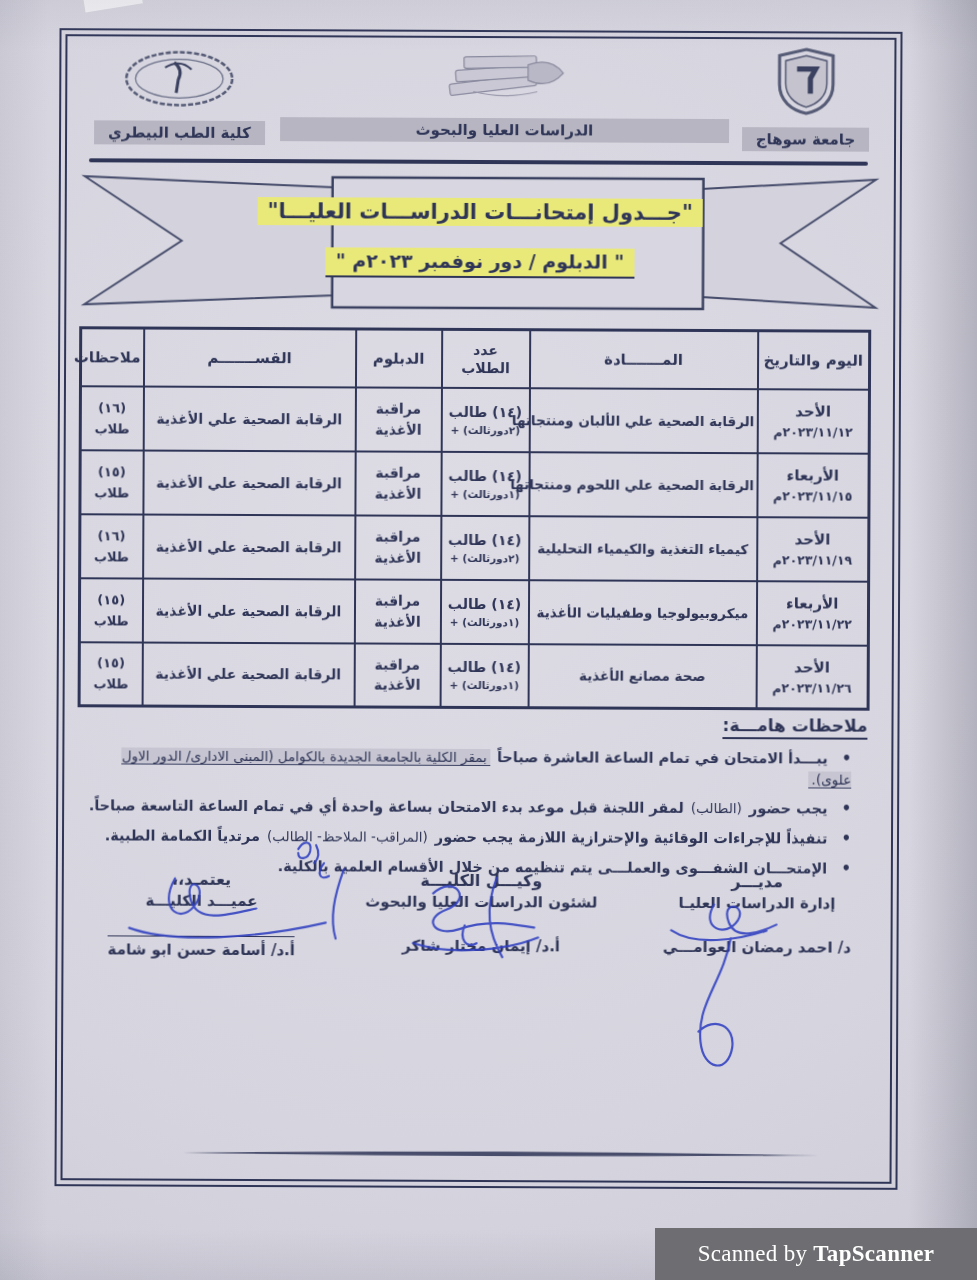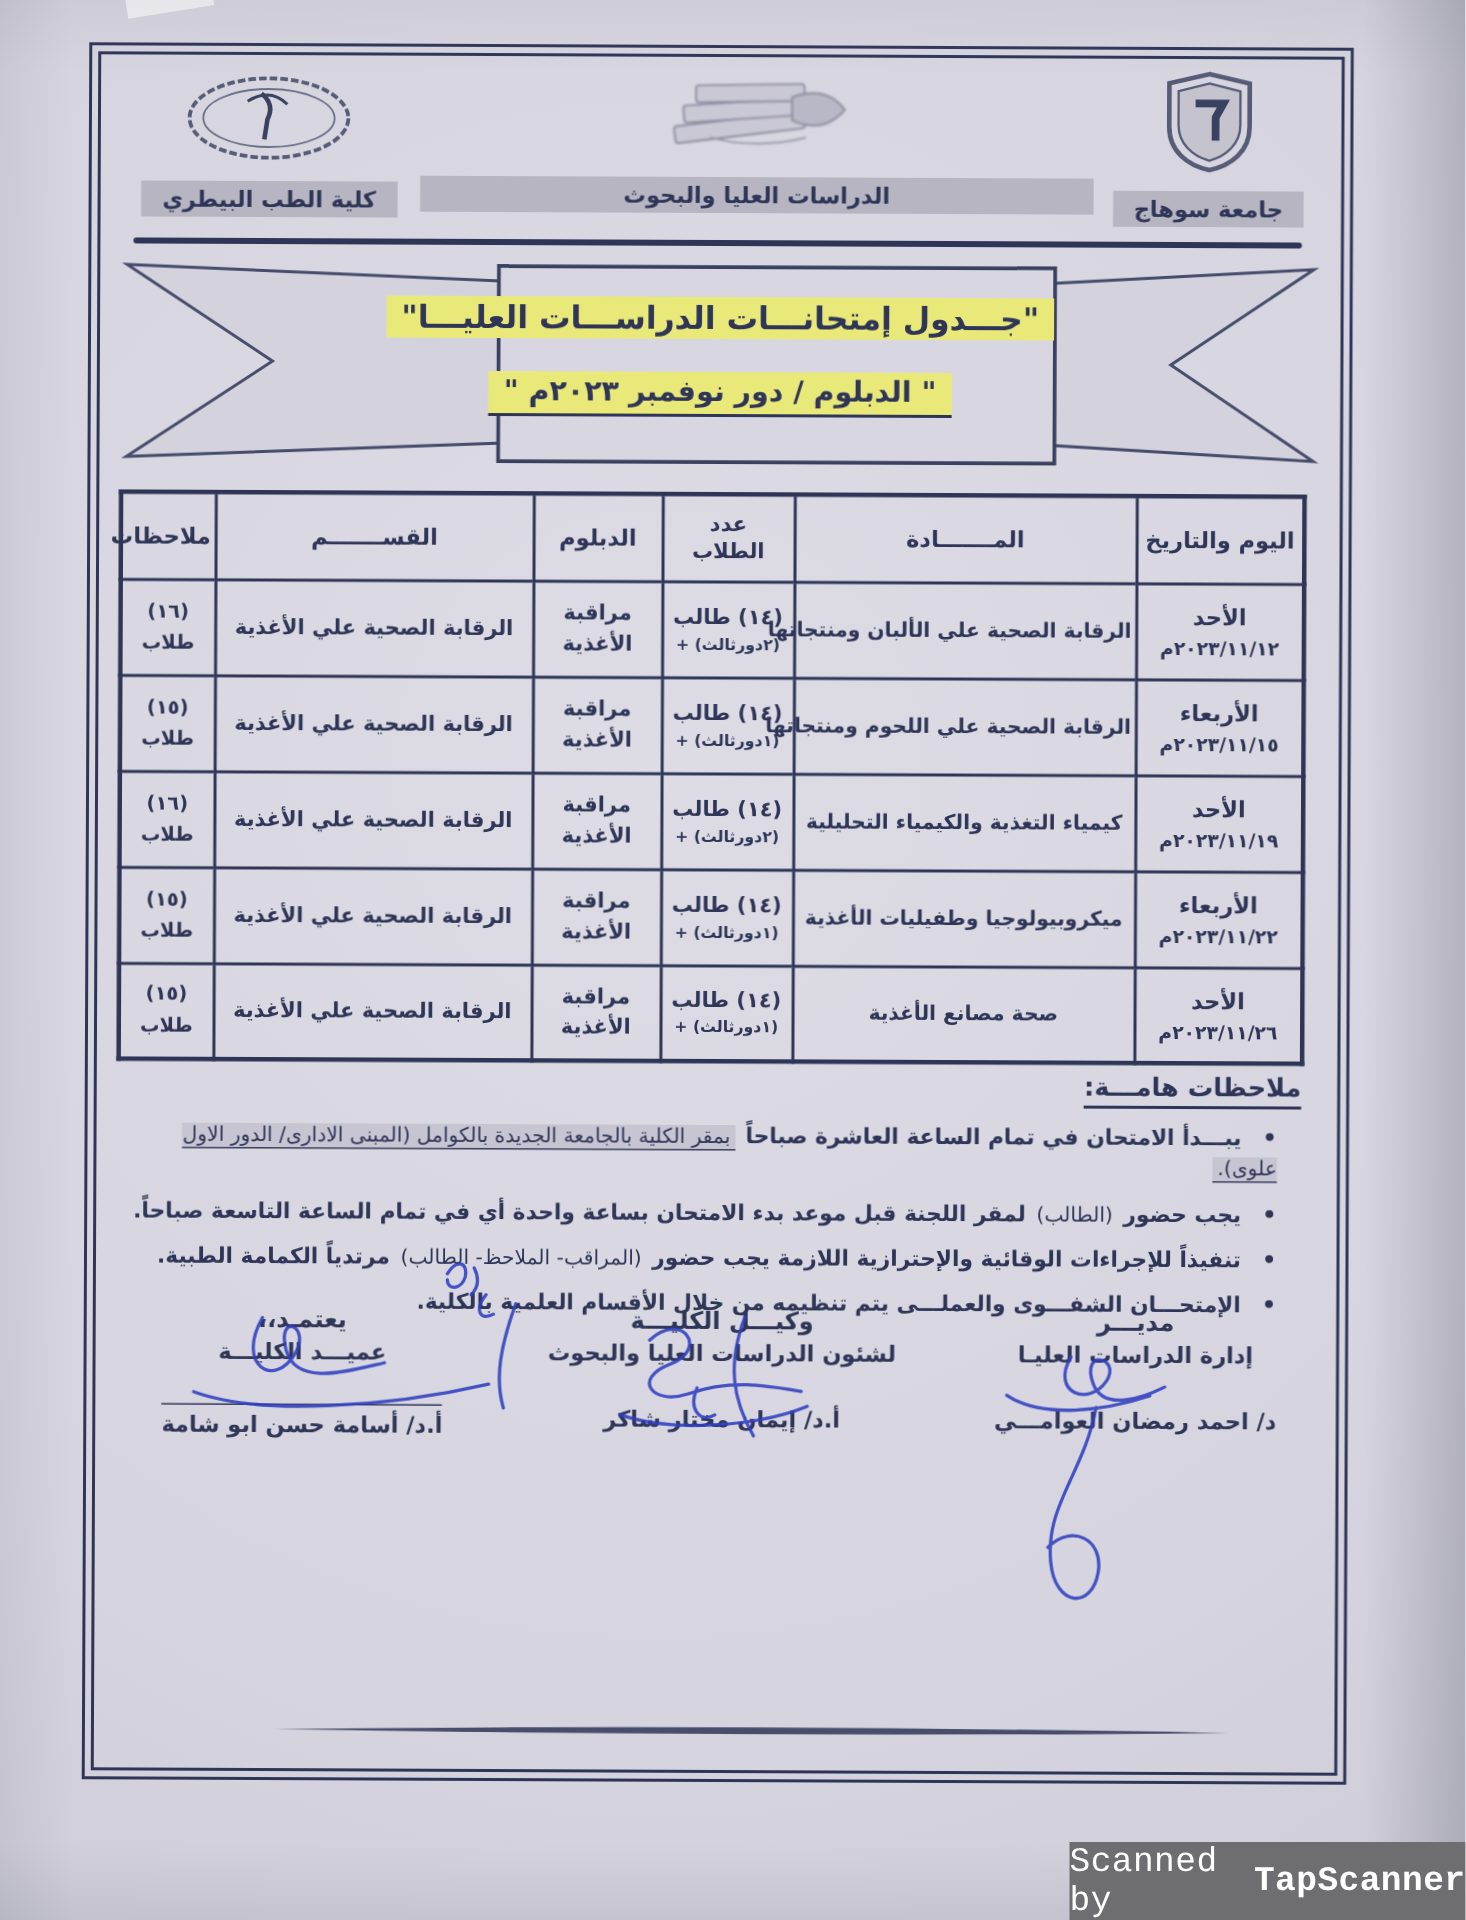--- a/index.html
+++ b/index.html
@@ -94,23 +94,23 @@
   .sig-t2{font-size:15px;font-weight:bold;margin-top:3px}
   .sig-name{font-size:15px;font-weight:bold;margin-top:26px;display:inline-block}
   .sig-dean .sig-name{border-top:1.5px solid var(--ink);padding-top:4px}
   .sig-overlay{position:absolute;top:795px;left:0;width:100%;height:290px;pointer-events:none;z-index:3}
 
   
   .divider{position:absolute;bottom:26px;left:120px;right:70px;height:10px}
   .divider svg{width:100%;height:100%}
 
   
-  .watermark{position:absolute;right:0;bottom:0;width:264px;height:52px;background:var(--wm);
+  .watermark{position:absolute;right:0;bottom:0;width:322px;height:52px;background:var(--wm);
     z-index:7;display:flex;align-items:center;justify-content:center;direction:ltr;
-    color:#fff;font-family:Liberation Mono, monospace;font-size:23px;letter-spacing:.3px}
+    color:#fff;font-family:Liberation Serif, serif;font-size:23px;letter-spacing:.3px}
   .watermark b{margin-left:6px}
 </style>
 </head>
 <body>
 
 <div class="photo-sliver"></div>
 
 <div class="frame-outer">
   <div class="frame-inner">
 

